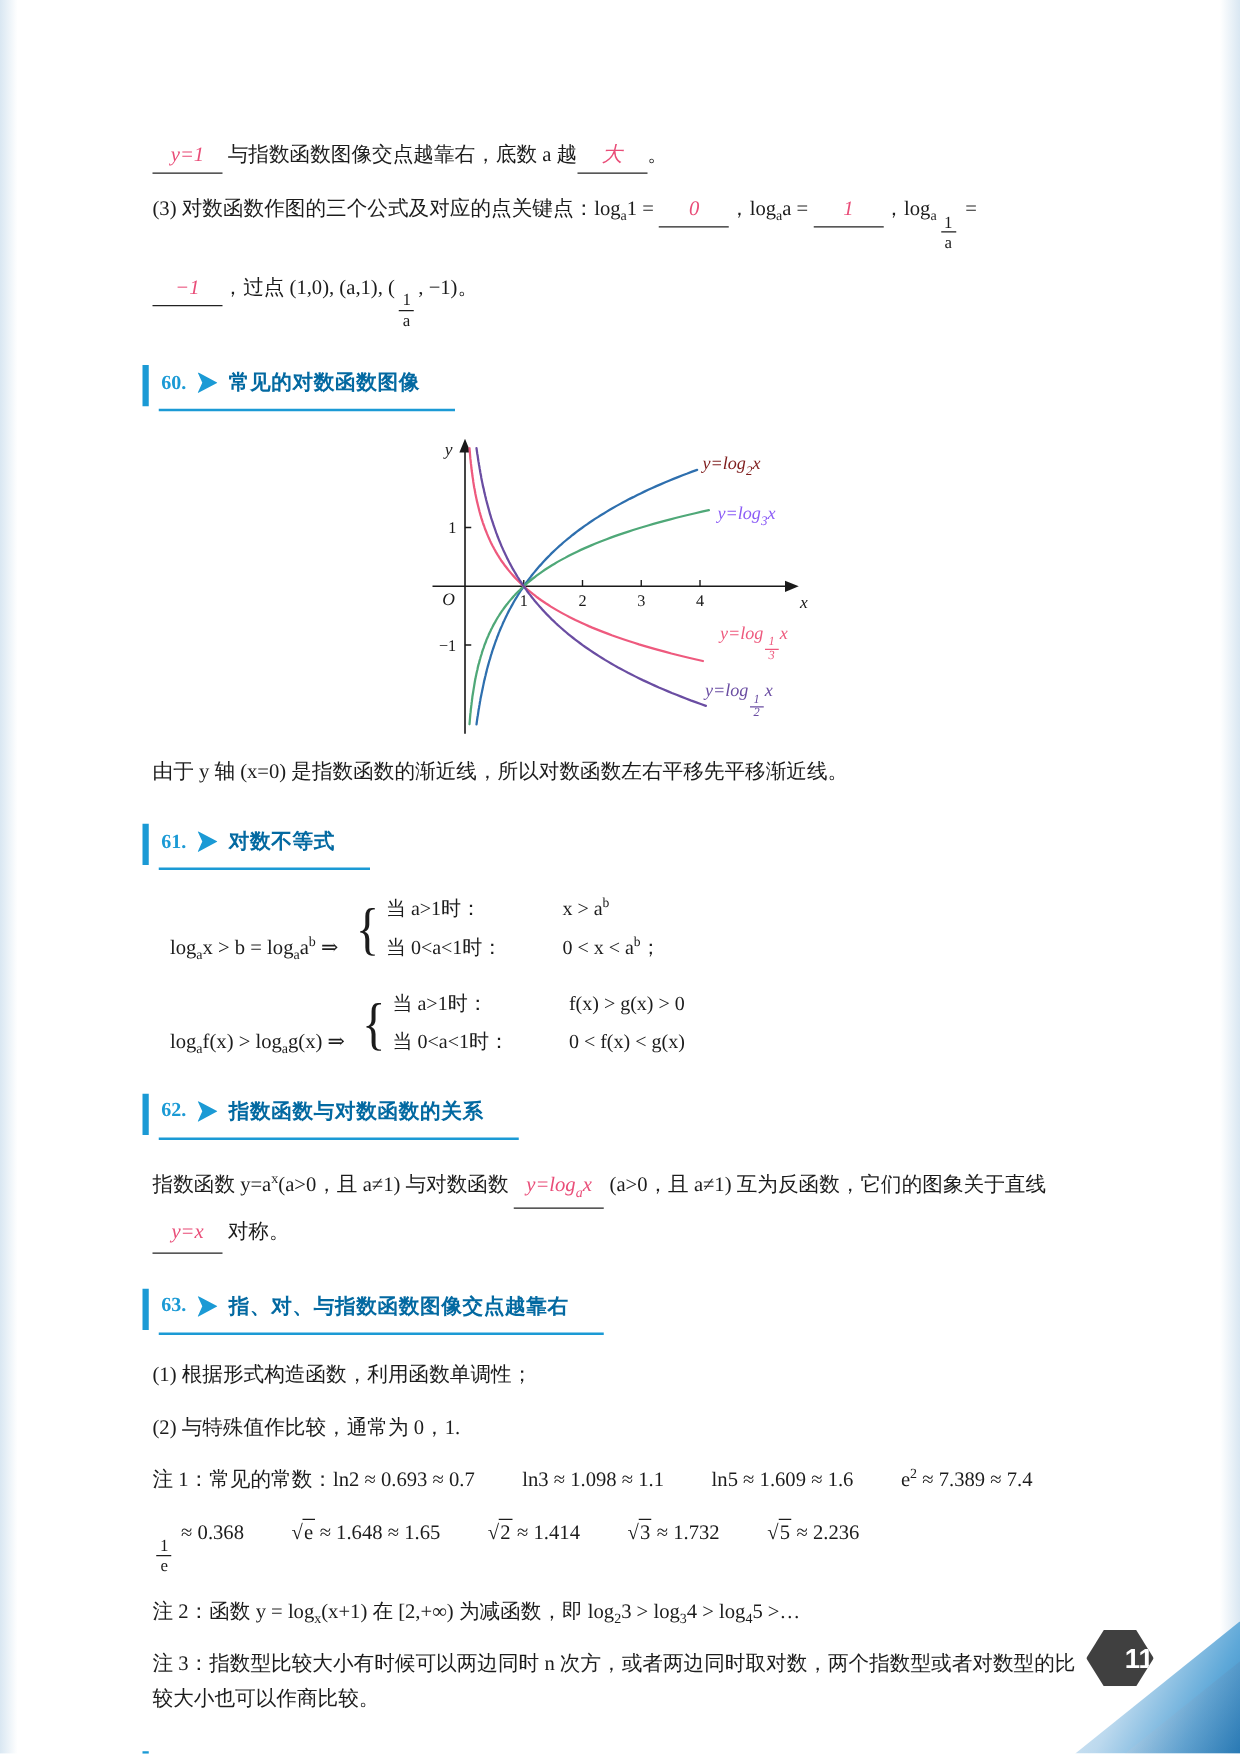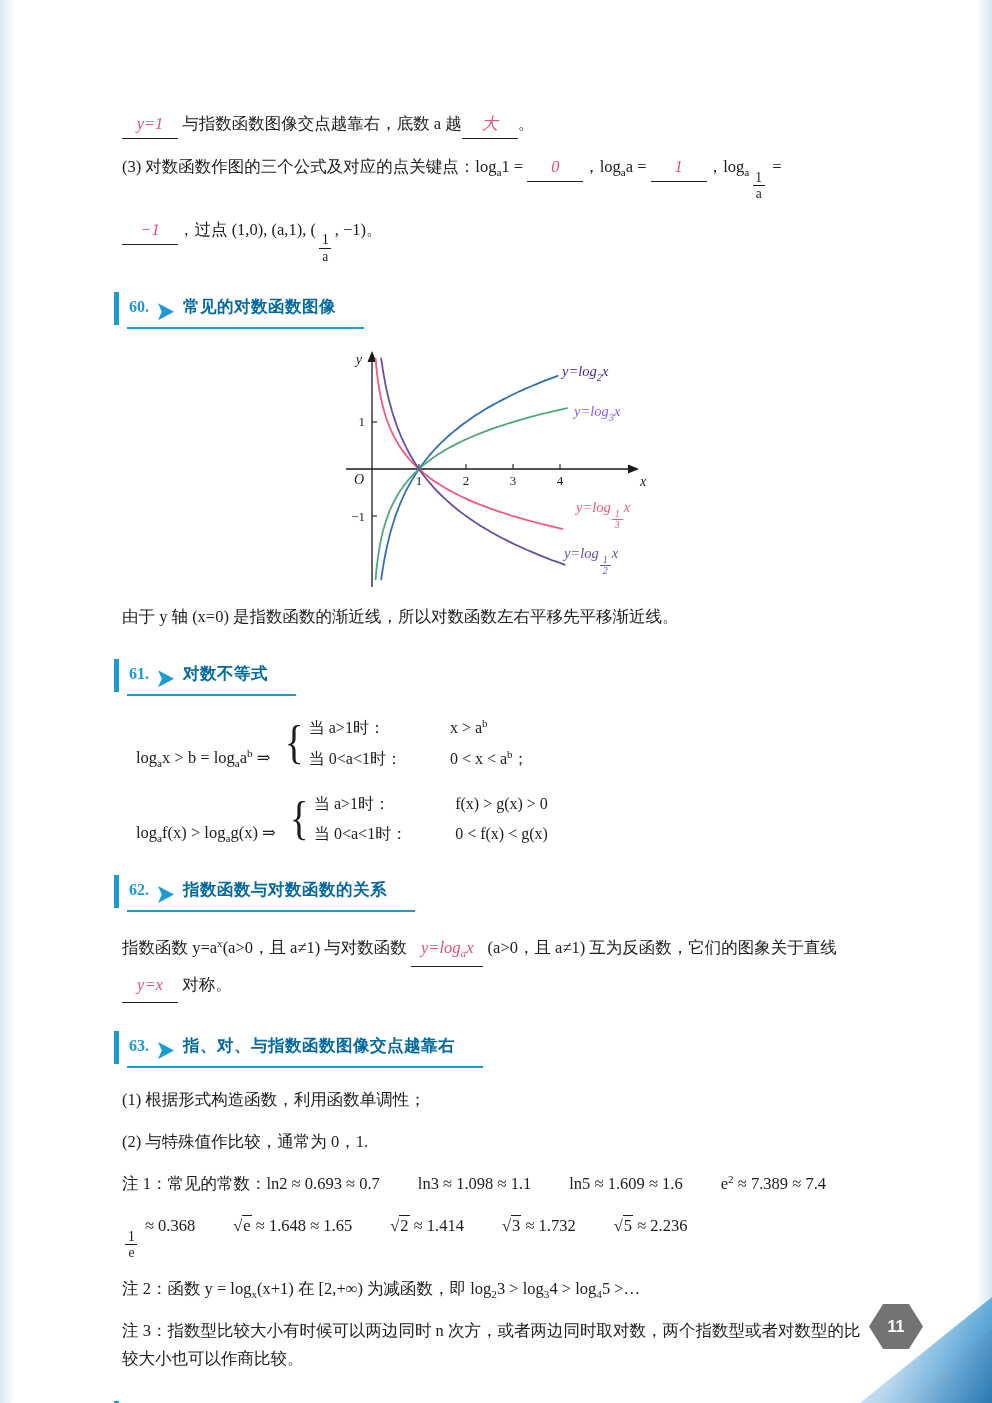--- a/index.html
+++ b/index.html
@@ -19,21 +19,21 @@
   .frac{display:inline-flex;flex-direction:column;align-items:center;vertical-align:-0.7em;
         font-size:0.82em;line-height:1.15;margin:0 3px;text-align:center}
   .frac .den{border-top:1px solid currentColor;padding:0 3px}
   .frac .num{padding:0 3px}
   .sqrt-arg{border-top:1px solid currentColor;padding:0 1px}
   .gap{display:inline-block;width:38px}
 
   
   .sec-header{display:flex;align-items:stretch;margin:26px 0 18px -8px}
   .sec-bar{width:5px;background:#1b9ad5;margin-right:8px;margin-top:2px;margin-bottom:4px}
-  .sec-inner{display:inline-flex;align-items:flex-end;gap:9px;border-bottom:2px solid #1b9ad5;
+  .sec-inner{display:inline-flex;align-items:center;gap:9px;border-bottom:2px solid #1b9ad5;
              padding:2px 28px 7px 2px}
   .sec-num{font-weight:bold;color:#1b9ad5;font-size:16px}
   .sec-arrow{width:16px;height:17px;background:#1b9ad5;
              clip-path:polygon(0 0,100% 50%,0 100%,24% 50%)}
   .sec-title{font-family:"Liberation Sans","DejaVu Sans",sans-serif;font-weight:bold;
              color:#0369a1;font-size:16.5px;letter-spacing:0.5px}
 
   
   .graph{position:relative;width:345px;height:252px;margin:10px 0 4px 212px}
   .graph svg{position:absolute;left:0;top:0}
@@ -49,24 +49,24 @@
   .formula{display:flex;align-items:flex-end;gap:12px;margin:18px 0 18px 14px;font-size:16.5px}
   .cases{display:flex;align-items:center}
   .brace{font-size:46px;font-weight:400;line-height:0.9;margin-right:4px;transform:scaleX(0.85)}
   .case-rows{display:grid;grid-template-columns:auto auto;column-gap:48px;row-gap:3px;font-size:16px}
 
   .para-62{line-height:2.15}
   .note-para{margin:14px 0}
   .item-para{margin:16px 0}
 
   
-  .hexagon{position:absolute;left:869px;top:1304px;width:54px;height:45px;background:#737373;
+  .hexagon{position:absolute;left:869px;top:1304px;width:54px;height:45px;background:#404040;
            clip-path:polygon(26% 0,74% 0,100% 50%,74% 100%,26% 100%,0 50%);
-           display:flex;align-items:center;justify-content:center;color:#fff;
-           font-family:"Liberation Sans","DejaVu Sans",sans-serif;font-weight:bold;font-size:16px;z-index:3}
+           display:flex;align-items:center;justify-content:flex-end;color:#fff;
+           font-family:"Liberation Sans","DejaVu Sans",sans-serif;font-weight:bold;font-size:22px;z-index:3}
   .corner-tri{position:absolute;right:0;bottom:0;width:132px;height:106px;
            background:linear-gradient(118deg,#eaf3fa 0%,#bcd9ee 38%,#5ea8d8 74%,#2e86c0 100%);
            clip-path:polygon(100% 0,100% 100%,0 100%);z-index:1}
   .corner-tri2{position:absolute;right:0;bottom:0;width:92px;height:74px;
            background:linear-gradient(118deg,rgba(255,255,255,0.30),rgba(32,100,160,0.38));
            clip-path:polygon(100% 0,100% 100%,0 100%);z-index:2}
 </style>
 </head>
 <body>
 
@@ -119,21 +119,21 @@
         <text class="tlabel" x="132" y="138" text-anchor="middle">2</text>
         <text class="tlabel" x="179" y="138" text-anchor="middle">3</text>
         <text class="tlabel" x="226" y="138" text-anchor="middle">4</text>
         <text class="tlabel" x="31" y="79" text-anchor="end">1</text>
         <text class="tlabel" x="31" y="174" text-anchor="end">−1</text>
         <text class="glabel" x="30" y="137" text-anchor="end">O</text>
         <text class="glabel" x="306" y="139">x</text>
         <text class="glabel" x="28" y="17" text-anchor="end">y</text>
       </svg>
       <div id="graph-labels">
-          <span class="clabel" style="left: 228px; top: 12px; color: #4c1d95;"><span>y=log</span><sub>2</sub><span>x</span></span>
+          <span class="clabel" style="left: 228px; top: 12px; color: #7f1d1d;"><span>y=log</span><sub>2</sub><span>x</span></span>
           <span class="clabel" style="left: 240px; top: 52px; color: #8b5cf6;"><span>y=log</span><sub>3</sub><span>x</span></span>
           <span class="clabel" style="left: 242px; top: 148px; color: rgb(238, 90, 126);"><span>y=log</span><sub><span class="frac">
                 <span class="num">1</span>
                 <span class="den">3</span>
               </span></sub><span>x</span></span>
           <span class="clabel" style="left: 230px; top: 194px; color: rgb(106, 77, 162);"><span>y=log</span><sub><span class="frac">
                 <span class="num">1</span>
                 <span class="den">2</span>
               </span></sub><span>x</span></span>
         </div>

